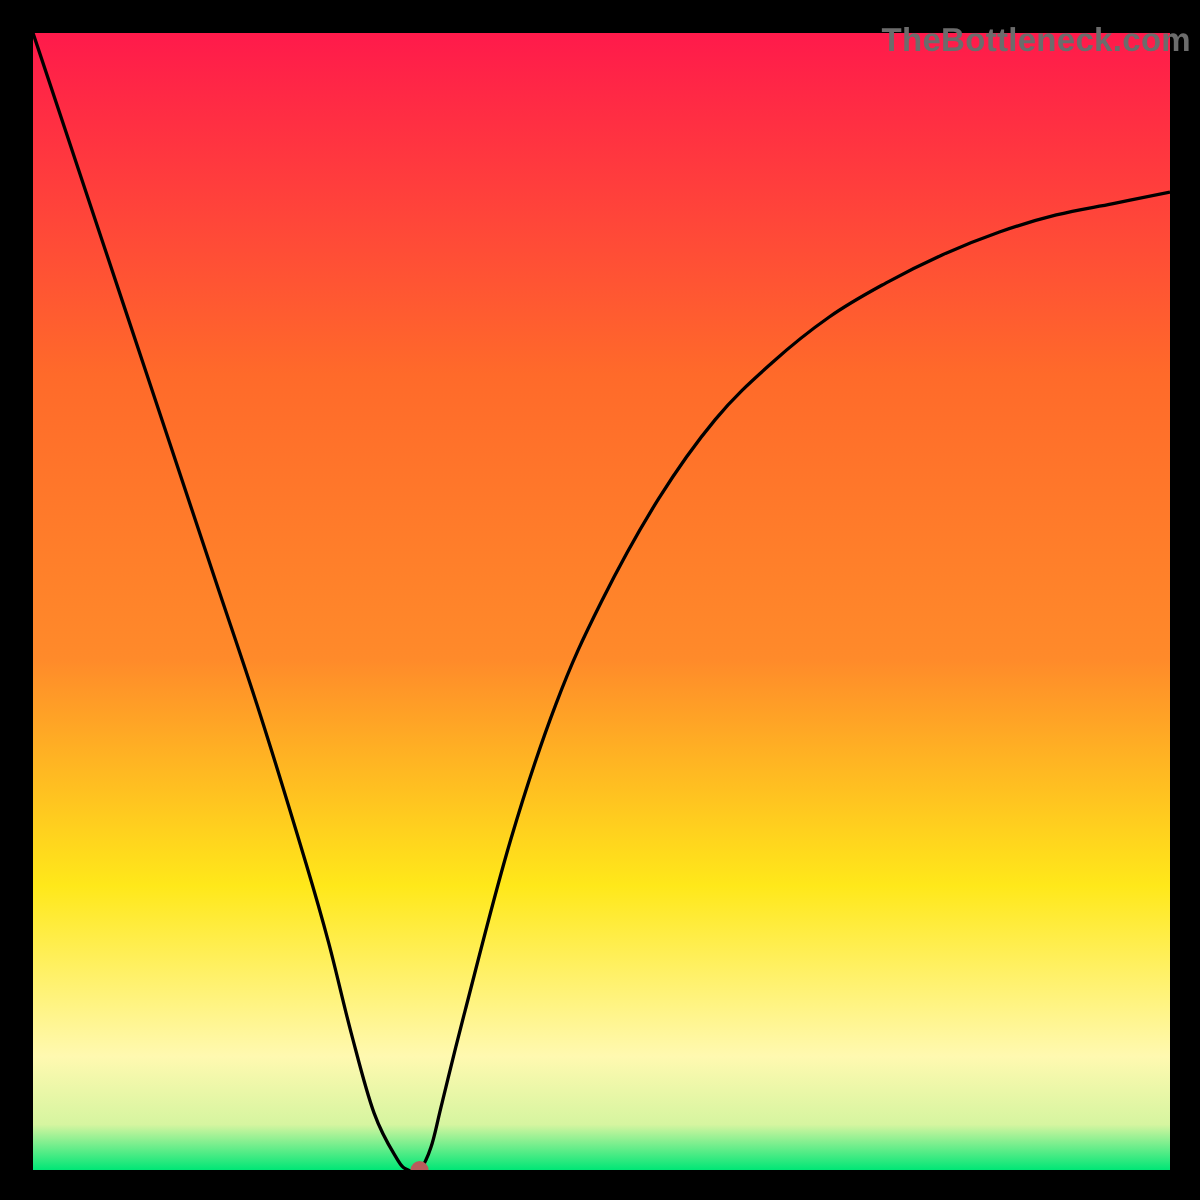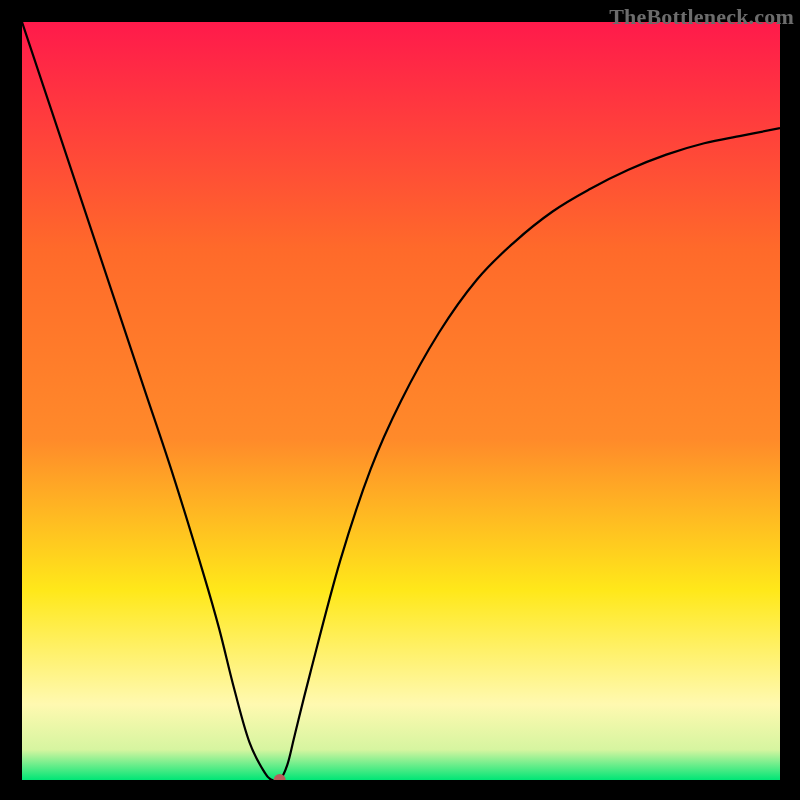--- a/index.html
+++ b/index.html
@@ -21,24 +21,24 @@
   .plot-area {
     position: absolute;
     left: 22px;
     top: 22px;
     width: 758px;
     height: 758px;
     overflow: hidden;
   }
   .watermark {
     position: absolute;
-    top: 4px;
+    top: 14px;
     right: 6px;
     color: #6c6c6c;
-    font-family: Liberation Serif, serif;
+    font-family: Liberation Sans, sans-serif;
     font-size: 22px;
     font-weight: 600;
     letter-spacing: 0.2px;
   }
 </style>
 </head>
 <body>
 
 <div class="frame">
   <div class="plot-area">

